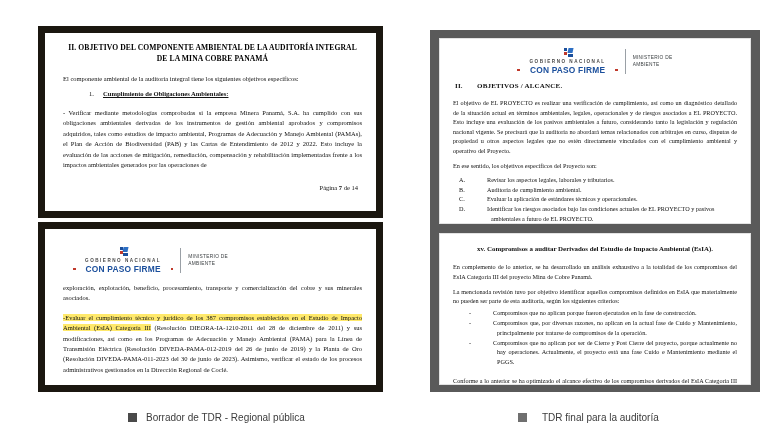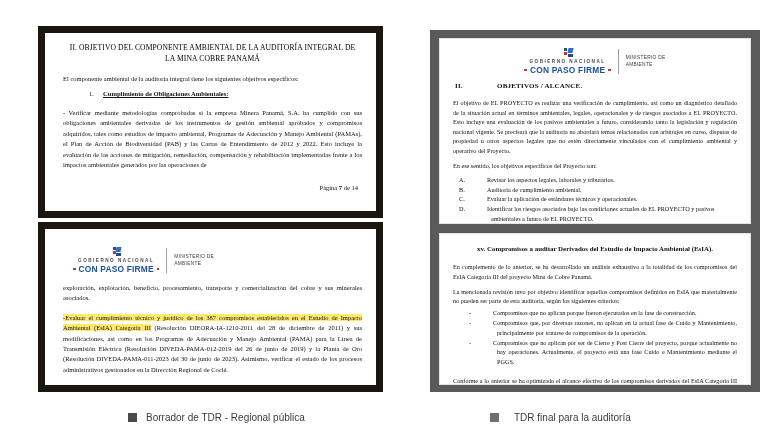--- a/index.html
+++ b/index.html
@@ -37,21 +37,21 @@
     width:100%;
     height:100%;
     overflow:hidden;
   }
   #panel-top-left{position:absolute;left:0;top:0;width:345px;height:192px;}
   #panel-bot-left{position:absolute;left:0;top:196px;width:345px;height:170px;}
 
   .l-body{padding:9px 14px 0 18px;}
   .l-title{
     font-family:"Liberation Serif", serif;
-    font-weight:normal;font-size:7.6px;line-height:11px;
+    font-weight:bold;font-size:7.6px;line-height:11px;
     text-align:center;color:#000;margin:0 4px 10px 4px;
     letter-spacing:.1px;
   }
   .l-lead{font-size:6.5px;line-height:10px;margin:0 0 9px 0;}
   .l-item{
     font-size:6.6px;line-height:10px;margin:0 0 9px 26px;
     font-weight:bold;
   }
   .l-item .num{font-weight:normal;display:inline-block;width:14px;}
   .l-para{font-size:6.5px;line-height:10.4px;margin:0;}
@@ -69,21 +69,21 @@
   .lm3{left:4px;top:3.5px;width:3px;height:3px;background:#c0392b;}
   .lm4{left:7.5px;top:5.5px;width:5px;height:3.5px;background:#1b4f9c;}
   .logo-gob{
     font-size:4.6px;letter-spacing:1.5px;color:#4a4a4a;
     font-family:"Liberation Sans", sans-serif;font-weight:600;
     white-space:nowrap;
   }
   .logo-cpf{
     font-size:8.4px;letter-spacing:.2px;color:#1b4f9c;font-weight:bold;
     font-family:"Liberation Sans", sans-serif;white-space:nowrap;
-    display:flex;align-items:center;gap:3px;margin-top:1px;
+    display:flex;align-items:center;gap:10px;margin-top:1px;
   }
   .logo-cpf .dot{width:2.5px;height:2.5px;background:#c0392b;display:inline-block;}
   .logo-sep{width:1px;background:#9aa0a6;align-self:stretch;margin:1px 0;}
   .logo-min{
     font-size:4.8px;line-height:6.5px;color:#3c4043;letter-spacing:.3px;
     font-family:"Liberation Sans", sans-serif;white-space:nowrap;
   }
 
   .l-logo-wrap{padding:18px 0 9px 28px;}
 
@@ -99,21 +99,21 @@
     border:1px solid #e3e3e3;
   }
   #r-page-top{height:186px;padding:7px 13px 0 13px;}
   #r-page-bot{height:152px;margin-top:9px;padding:9px 13px 0 13px;}
 
   .r-logo-wrap{display:flex;justify-content:center;padding:2px 0 7px 0;}
   .r-heading{
     font-family:"Liberation Serif", serif;font-weight:bold;font-size:7px;
     margin:0 0 8px 2px;letter-spacing:.2px;
   }
-  .r-heading .rn{display:inline-block;width:42px;}
+  .r-heading .rn{display:inline-block;width:22px;}
   .r-para{font-size:6.2px;line-height:9.6px;margin:0 0 8px 0;}
   .r-sub{font-size:6.2px;line-height:9.6px;margin:0 0 2px 0;text-align:left;}
   .r-list{margin:0 0 8px 0;padding:0;list-style:none;}
   .r-list li{
     font-size:6.2px;line-height:9.6px;margin:0 0 0 22px;
     text-indent:-16px;padding-left:16px;text-align:left;
   }
   .r-list li .lbl{display:inline-block;width:12px;}
 
   .r2-title{
@@ -129,21 +129,21 @@
   .r2-dash li .d{display:inline-block;width:10px;}
 
   
   .caption{
     position:absolute;display:flex;align-items:center;gap:9px;
     font-family:"Liberation Sans", sans-serif;
     font-size:10px;color:#3c3c3c;
   }
   .cap-sq{width:9px;height:9px;background:#4a4a4a;display:inline-block;flex:none;}
   #caption-left{left:128px;top:412px;}
-  #caption-right{left:490px;top:412px;}
+  #caption-right{left:518px;top:412px;}
   #caption-right .cap-sq{background:#6f6f6f;margin-right:6px;}
 </style>
 </head>
 <body>
 
 <div class="stage">
 
   <div class="left-col">
 
     <div class="panel-black" id="panel-top-left">

